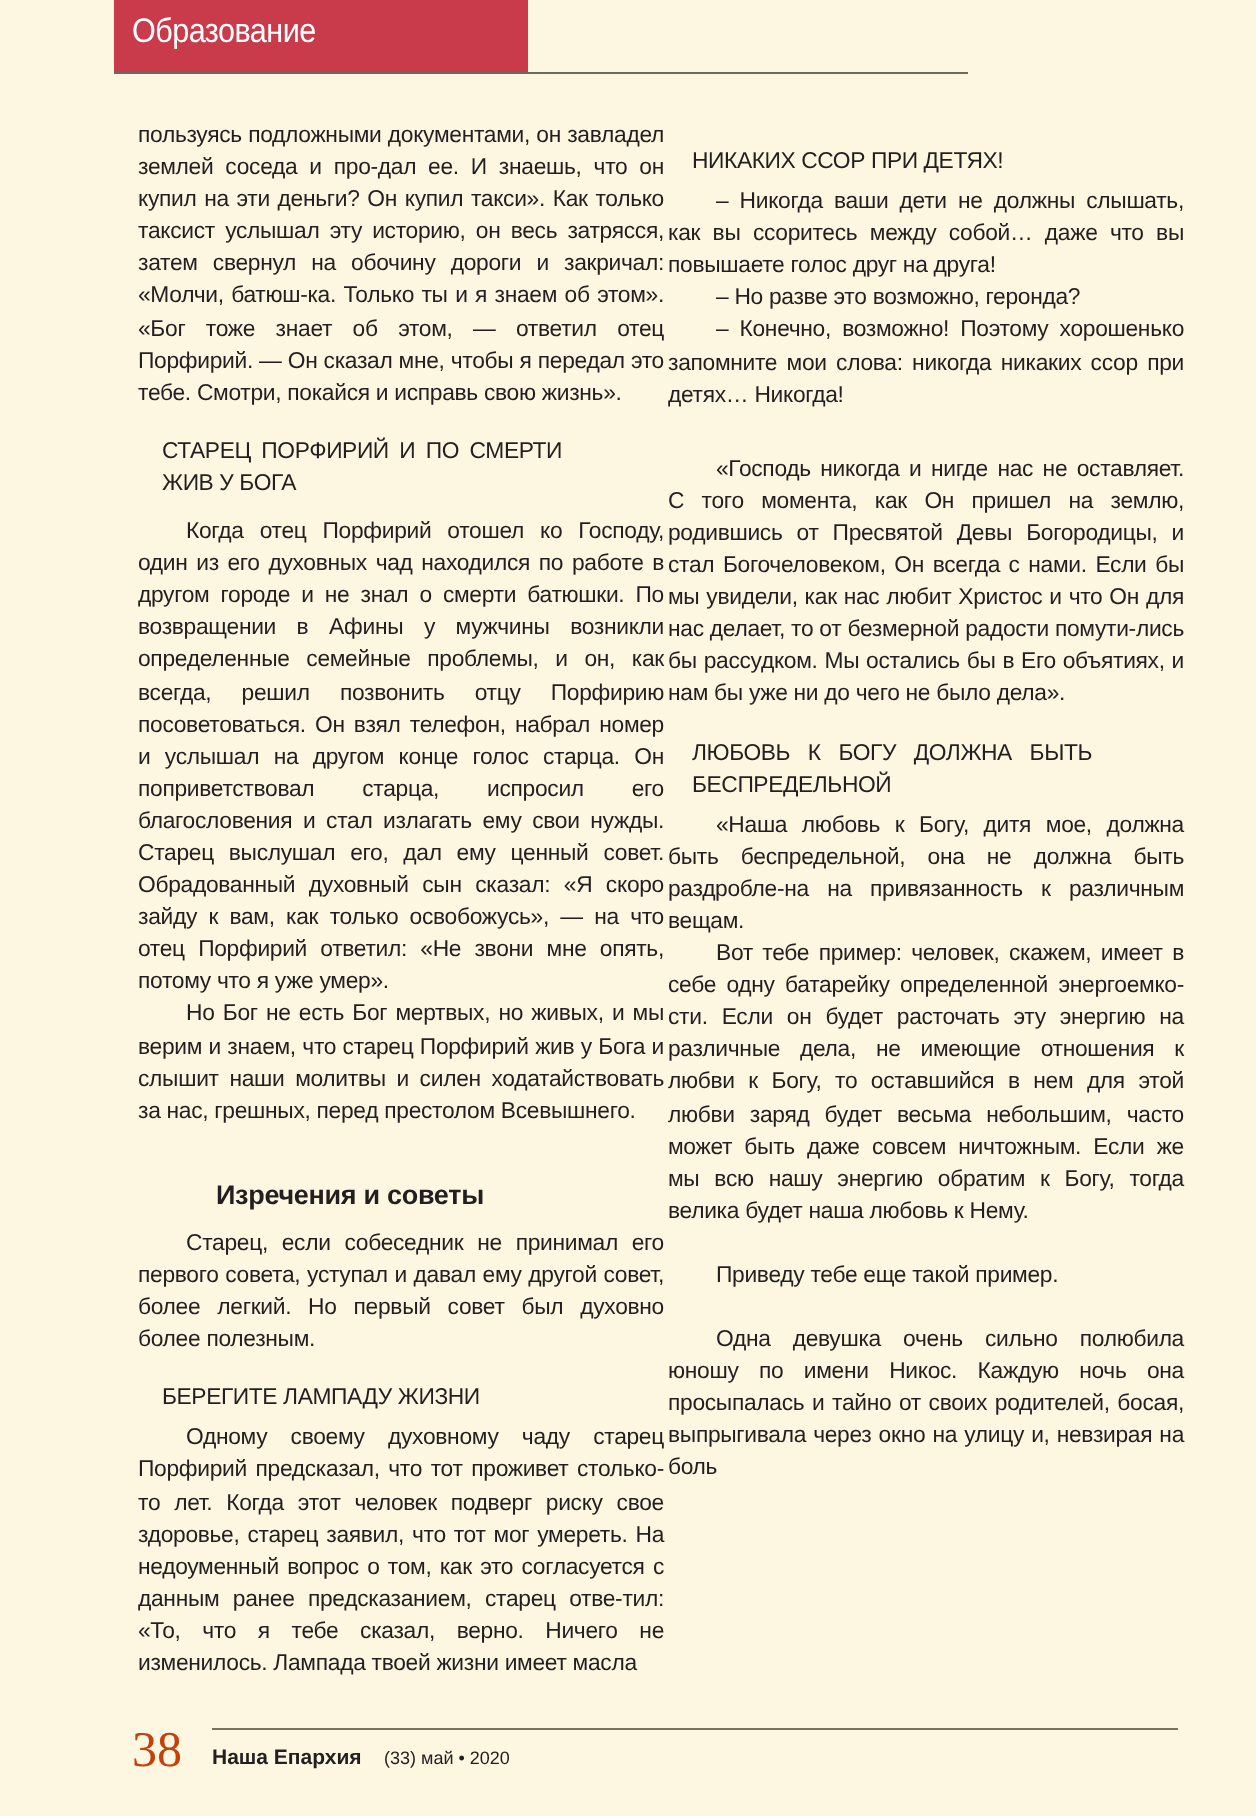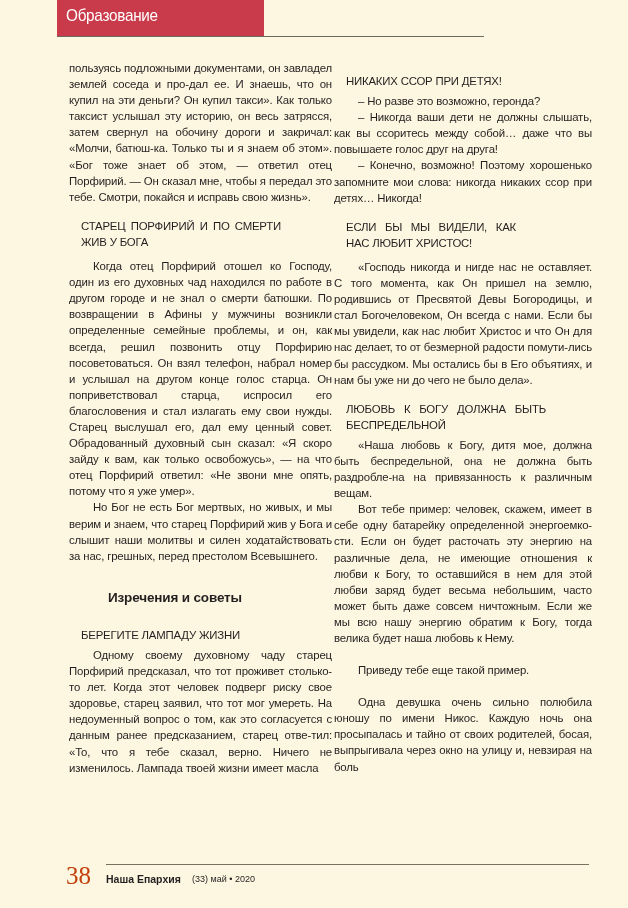--- a/index.html
+++ b/index.html
@@ -68,35 +68,35 @@
 <div class="col col-left">
   <p>пользуясь подложными документами, он завладел землей соседа и про-дал ее. И знаешь, что он купил на эти деньги? Он купил такси». Как только таксист услышал эту историю, он весь затрясся, затем свернул на обочину дороги и закричал: «Молчи, батюш-ка. Только ты и я знаем об этом». «Бог тоже знает об этом, — ответил отец Порфирий. — Он сказал мне, чтобы я передал это тебе. Смотри, покайся и исправь свою жизнь».</p>
   <div class="gap"></div>
   <p class="sub" style="width:200px">СТАРЕЦ ПОРФИРИЙ И ПО СМЕРТИ ЖИВ У БОГА</p>
   <div class="gap-s"></div>
   <p class="ind">Когда отец Порфирий отошел ко Господу, один из его духовных чад находился по работе в другом городе и не знал о смерти батюшки. По возвращении в Афины у мужчины возникли определенные семейные проблемы, и он, как всегда, решил позвонить отцу Порфирию посоветоваться. Он взял телефон, набрал номер и услышал на другом конце голос старца. Он поприветствовал старца, испросил его благословения и стал излагать ему свои нужды. Старец выслушал его, дал ему ценный совет. Обрадованный духовный сын сказал: «Я скоро зайду к вам, как только освобожусь», — на что отец Порфирий ответил: «Не звони мне опять, потому что я уже умер».</p>
   <p class="ind">Но Бог не есть Бог мертвых, но живых, и мы верим и знаем, что старец Порфирий жив у Бога и слышит наши молитвы и силен ходатайствовать за нас, грешных, перед престолом Всевышнего.</p>
   <div class="gap" style="height:26px"></div>
   <p class="section-title">Изречения и советы</p>
   <div class="gap-s"></div>
+  <p class="ind">Старец, если собеседник не принимал его первого совета, уступал и давал ему другой совет, более легкий. Но первый совет был духовно более полезным.</p>
   <div class="gap"></div>
   <p class="sub">БЕРЕГИТЕ ЛАМПАДУ ЖИЗНИ</p>
   <div class="gap-s" style="height:4px"></div>
   <p class="ind">Одному своему духовному чаду старец Порфирий предсказал, что тот проживет столько-то лет. Когда этот человек подверг риску свое здоровье, старец заявил, что тот мог умереть. На недоуменный вопрос о том, как это согласуется с данным ранее предсказанием, старец отве-тил: «То, что я тебе сказал, верно. Ничего не изменилось. Лампада твоей жизни имеет масла</p>
 </div>
 
 <div class="col col-right">
   <div class="gap"></div>
   <p class="sub">НИКАКИХ ССОР ПРИ ДЕТЯХ!</p>
   <div class="gap-s" style="height:4px"></div>
+  <p class="ind">– Никогда ваши дети не должны слышать, как вы ссоритесь между собой… даже что вы повышаете голос друг на друга!</p>
   <p class="ind">– Но разве это возможно, геронда?</p>
-  <p class="ind">– Никогда ваши дети не должны слышать, как вы ссоритесь между собой… даже что вы повышаете голос друг на друга!</p>
   <p class="ind">– Конечно, возможно! Поэтому хорошенько запомните мои слова: никогда никаких ссор при детях… Никогда!</p>
   <div class="gap"></div>
-  <p class="sub" style="width:170px">ЕСЛИ БЫ МЫ ВИДЕЛИ, КАК НАС ЛЮБИТ ХРИСТОС!</p>
   <div class="gap-s"></div>
   <p class="ind">«Господь никогда и нигде нас не оставляет. С того момента, как Он пришел на землю, родившись от Пресвятой Девы Богородицы, и стал Богочеловеком, Он всегда с нами. Если бы мы увидели, как нас любит Христос и что Он для нас делает, то от безмерной радости помути-лись бы рассудком. Мы остались бы в Его объятиях, и нам бы уже ни до чего не было дела».</p>
   <div class="gap"></div>
   <p class="sub" style="width:200px">ЛЮБОВЬ К БОГУ ДОЛЖНА БЫТЬ БЕСПРЕДЕЛЬНОЙ</p>
   <div class="gap-s" style="height:4px"></div>
   <p class="ind">«Наша любовь к Богу, дитя мое, должна быть беспредельной, она не должна быть раздробле-на на привязанность к различным вещам.</p>
   <p class="ind">Вот тебе пример: человек, скажем, имеет в себе одну батарейку определенной энергоемко-сти. Если он будет расточать эту энергию на различные дела, не имеющие отношения к любви к Богу, то оставшийся в нем для этой любви заряд будет весьма небольшим, часто может быть даже совсем ничтожным. Если же мы всю нашу энергию обратим к Богу, тогда велика будет наша любовь к Нему.</p>
   <div class="gap" style="height:16px"></div>
   <p class="ind">Приведу тебе еще такой пример.</p>
   <div class="gap" style="height:16px"></div>

